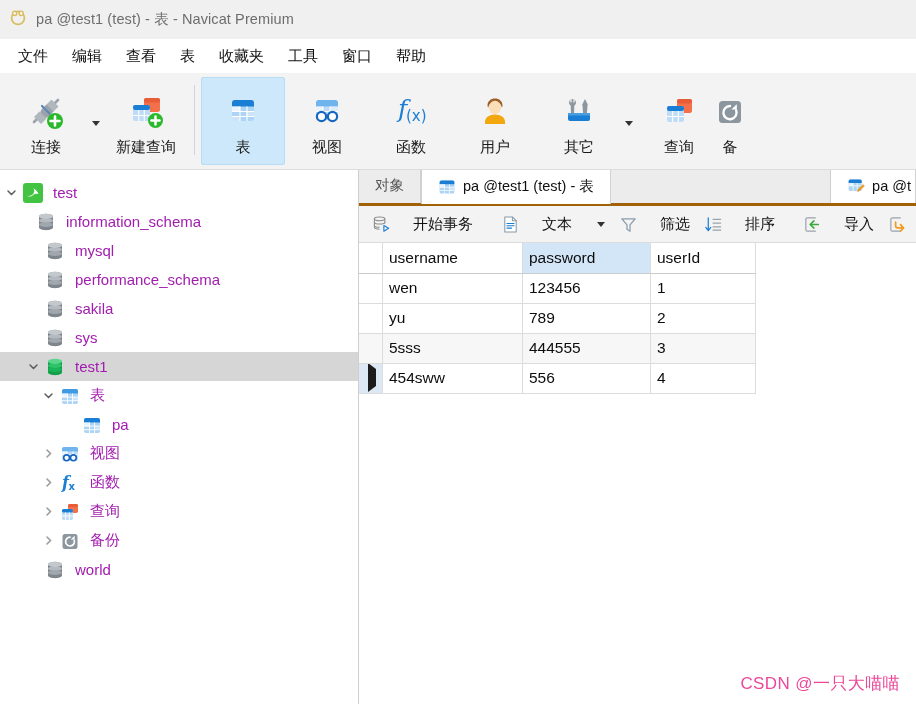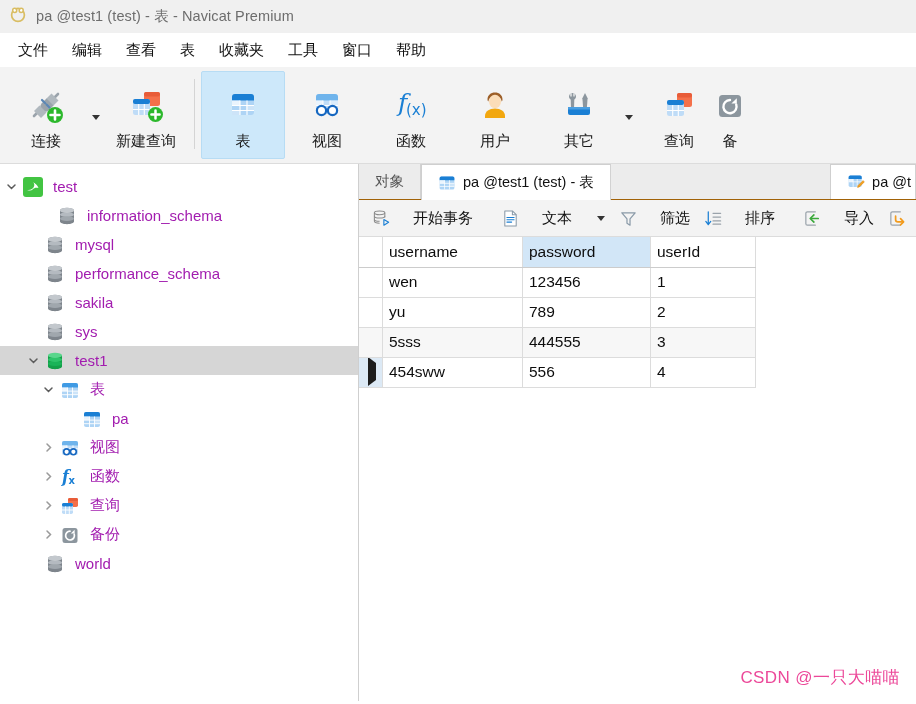--- a/index.html
+++ b/index.html
@@ -6,21 +6,21 @@
   html, body {
     width: 916px; height: 704px;
     background: #ffffff;
     font-family: "Liberation Sans", "DejaVu Sans", sans-serif;
     overflow: hidden;
   }
   body { position: relative; }
 
   
   .titlebar {
-    height: 33px; background: #f0f0f0;
+    height: 39px; background: #f0f0f0;
     display: flex; align-items: center; padding-left: 7px;
     border-bottom: 1px solid #f0f0f0;
   }
   .title-logo { width: 22px; height: 22px; flex: none; margin-right: 7px; }
   .title-text {
     font-size: 14.5px; color: #6d6d6d; white-space: nowrap;
     letter-spacing: .1px;
   }
 
   
@@ -80,21 +80,21 @@
   }
   .chev { display: block; }
   .tree-ico { width: 22px; height: 22px; flex: none; margin-right: 9px; }
   .tree-label { font-size: 15px; color: #a21caf; }
 
   
   .rightpane { flex: 1; display: flex; flex-direction: column; min-width: 0; background: #fff; }
 
   .tabbar {
     height: 36px; background: #ececec; display: flex;
-    align-items: flex-end; border-bottom: 1px solid #a16207; flex: none;
+    align-items: flex-end; border-bottom: 3px solid #a16207; flex: none;
   }
   .tab {
     height: 35px; display: flex; align-items: center; gap: 7px;
     padding: 0 16px; font-size: 14.5px; color: #555;
     border-right: 1px solid #d2d2d2; cursor: default; white-space: nowrap;
     background: #ececec;
   }
   .tab.active {
     background: #ffffff; color: #111;
     border-top: 1px solid #cfcfcf; border-left: 1px solid #cfcfcf;
@@ -321,21 +321,21 @@
       <span class="tree-ico">
         <svg width="22" height="22" viewBox="0 0 22 22">
           <rect x="1" y="1" width="20" height="20" rx="3" fill="#42c442"></rect>
           <path d="M5 14c3.5.5 6-1 7-3.5.6-1.5.3-3-.8-4.2 2.2 1 4.2 3 5.3 5.8-2.6-.8-4.2-.2-5.6 1.1-1 1-2.4 1.4-4 1.2z" fill="#fff"></path>
           <circle cx="13.4" cy="6.3" r="1" fill="#42c442"></circle>
         </svg>
       </span>
       <span class="tree-label">test</span>
     </div>
 
-    <div class="tree-row" style="padding-left:56px;">
+    <div class="tree-row" style="padding-left:35px;">
       <span class="tree-ico">
         <svg width="22" height="22" viewBox="0 0 22 22">
           <ellipse cx="11" cy="5.4" rx="7" ry="2.6" fill="#9aa1a8"></ellipse>
           <path d="M4 5.4v11.2c0 1.4 3.1 2.6 7 2.6s7-1.2 7-2.6V5.4z" fill="#7e858c"></path>
           <ellipse cx="11" cy="9.6" rx="7" ry="2.4" fill="#b4bac0"></ellipse>
           <ellipse cx="11" cy="13.6" rx="7" ry="2.4" fill="#a0a7ad"></ellipse>
           <ellipse cx="11" cy="5.4" rx="7" ry="2.6" fill="#c3c8cd"></ellipse>
         </svg>
       </span>
       <span class="tree-label">information_schema</span>

